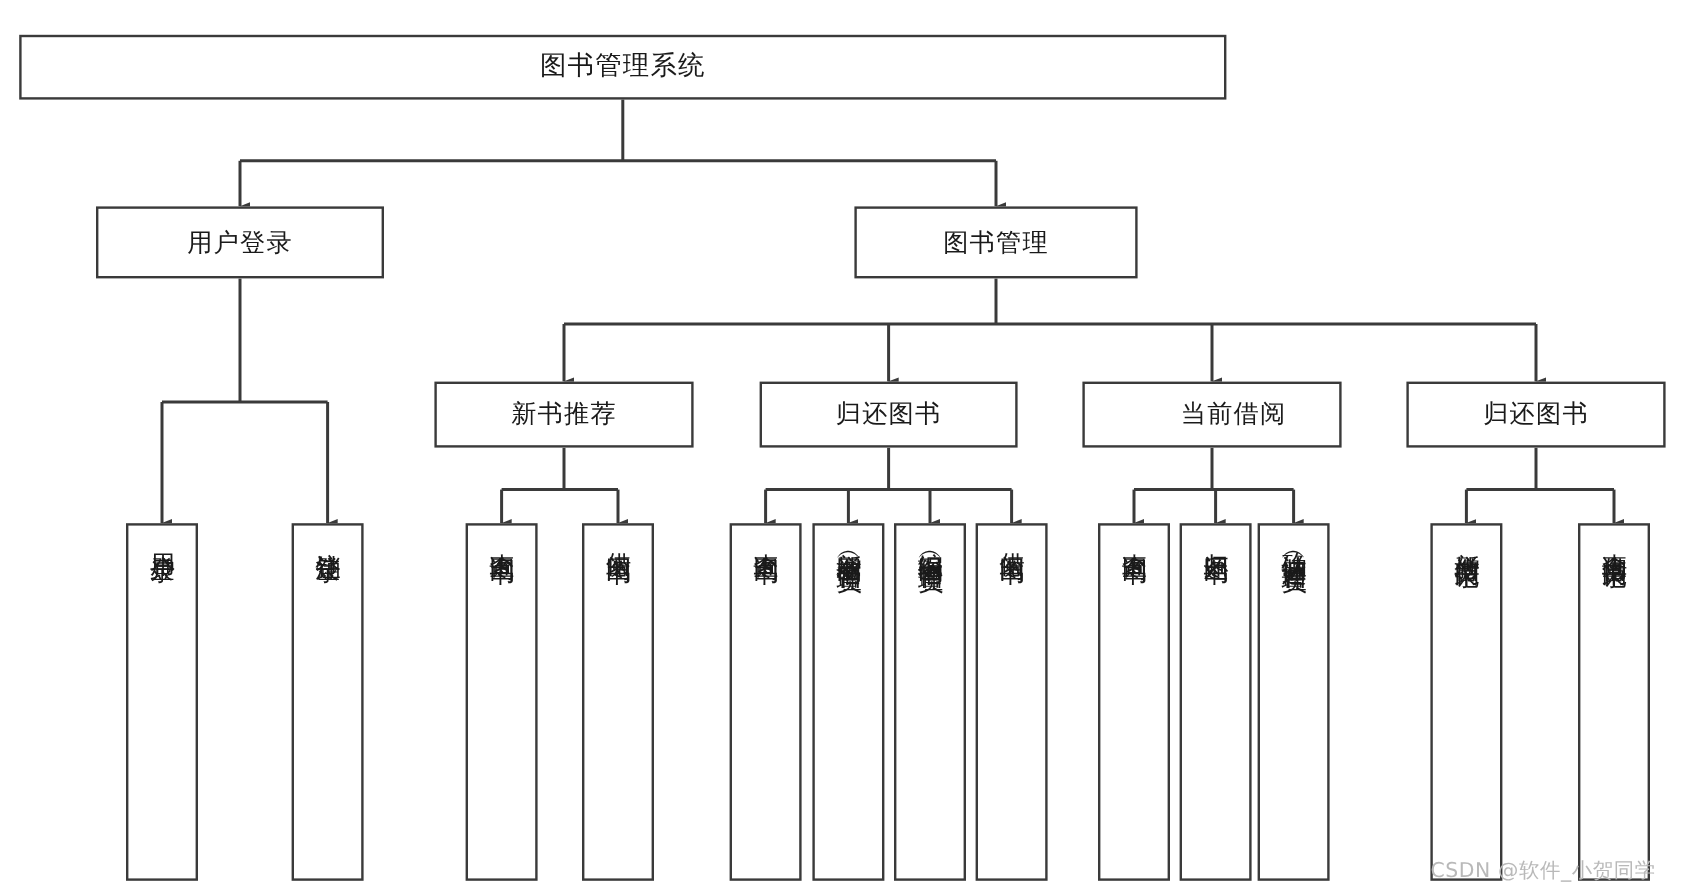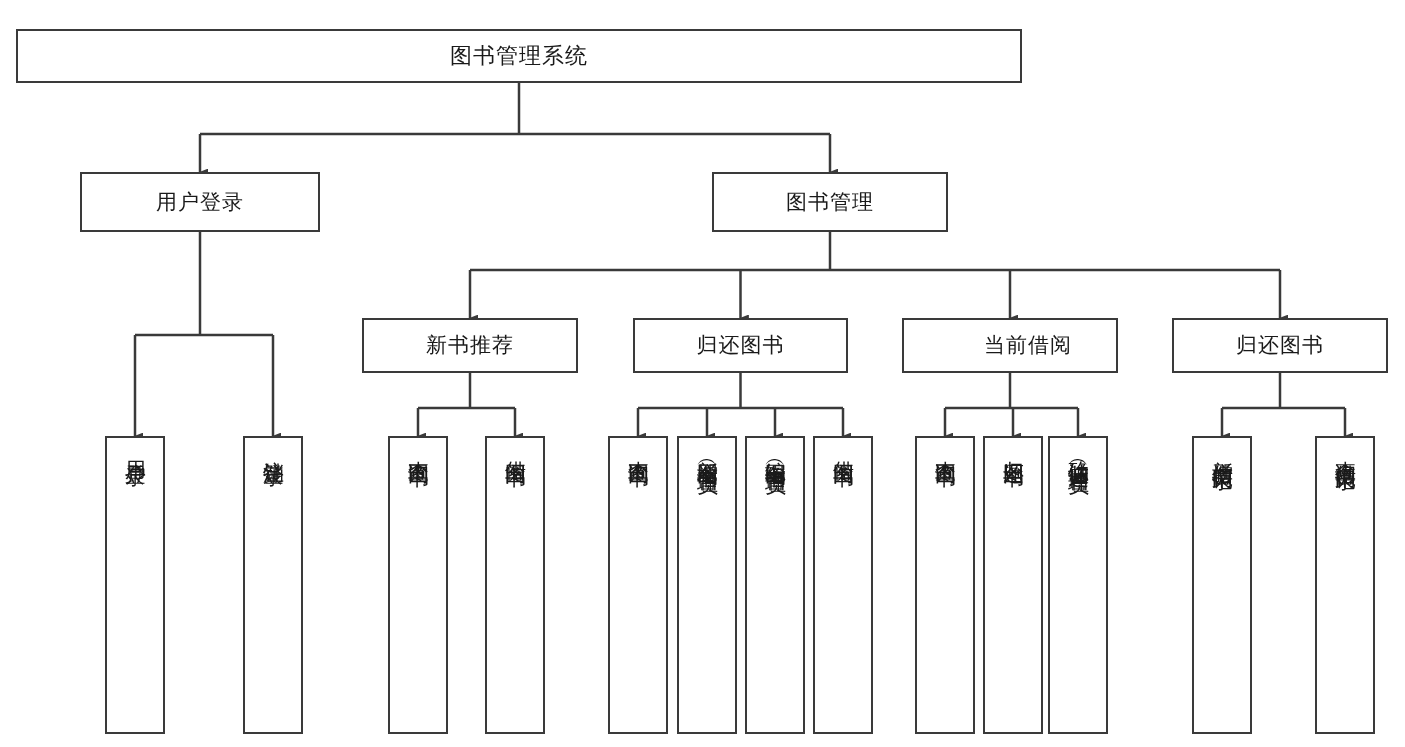--- a/index.html
+++ b/index.html
@@ -173,13 +173,14 @@
       <div class="node vertical" style="left: 1048px; top: 436px; width: 60px; height: 298px; border-color: rgb(58, 58, 58); background: rgb(255, 255, 255);">
         <span class="node-label">确认归还（管理员）</span>
       </div>
       <div class="node vertical" style="left: 1192px; top: 436px; width: 60px; height: 298px; border-color: rgb(58, 58, 58); background: rgb(255, 255, 255);">
         <span class="node-label">新增借阅记录</span>
       </div>
       <div class="node vertical" style="left: 1315px; top: 436px; width: 60px; height: 298px; border-color: rgb(58, 58, 58); background: rgb(255, 255, 255);">
         <span class="node-label">查询借阅记录</span>
       </div>
     </div>
+  <div class="watermark">CSDN @软件_小贺同学</div>
 </div>
 
 </body></html>

